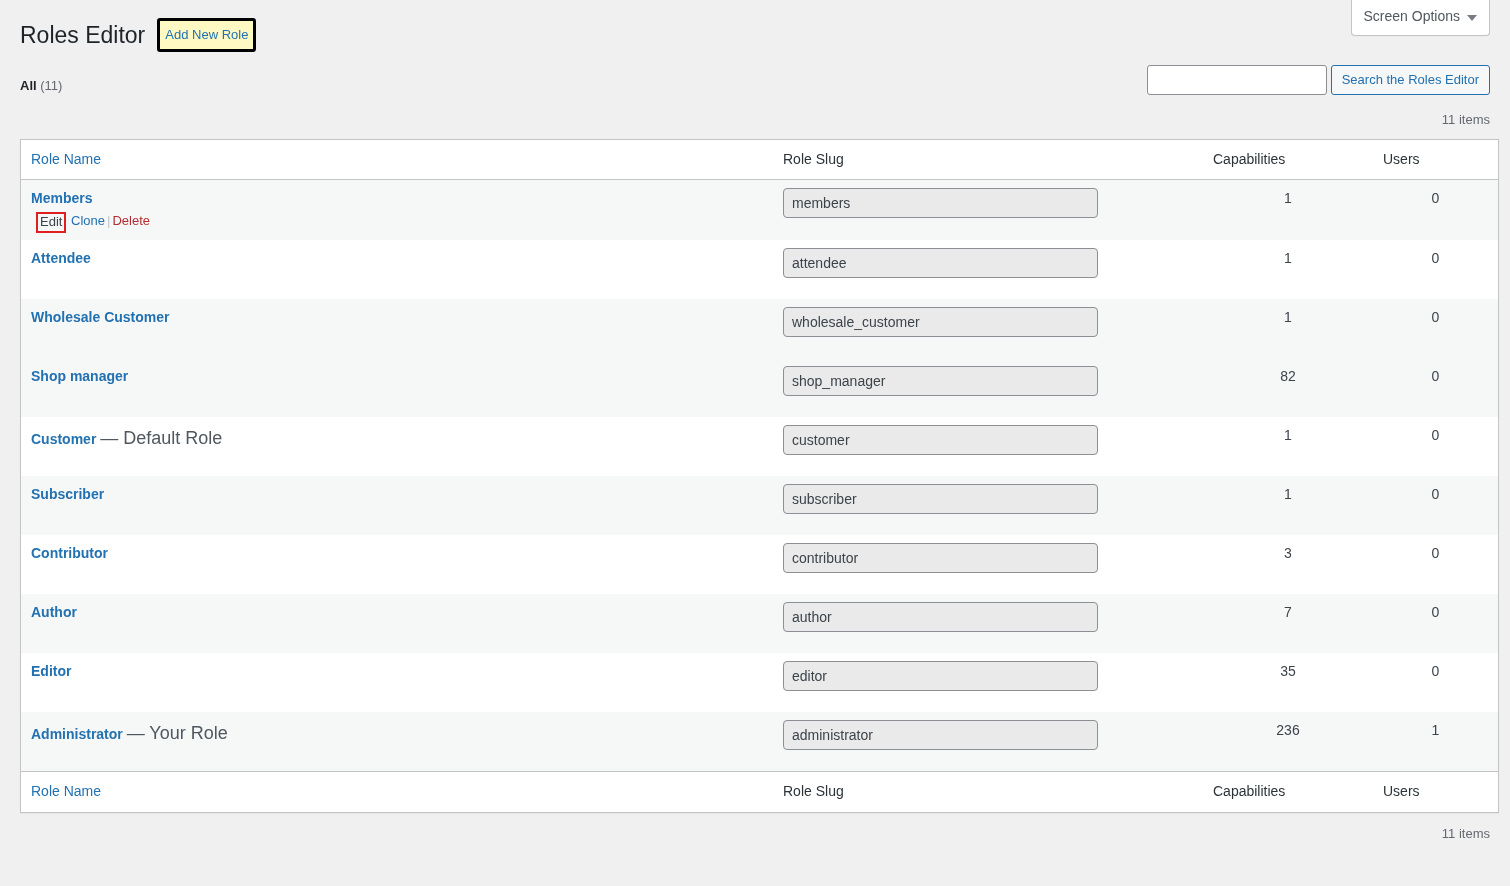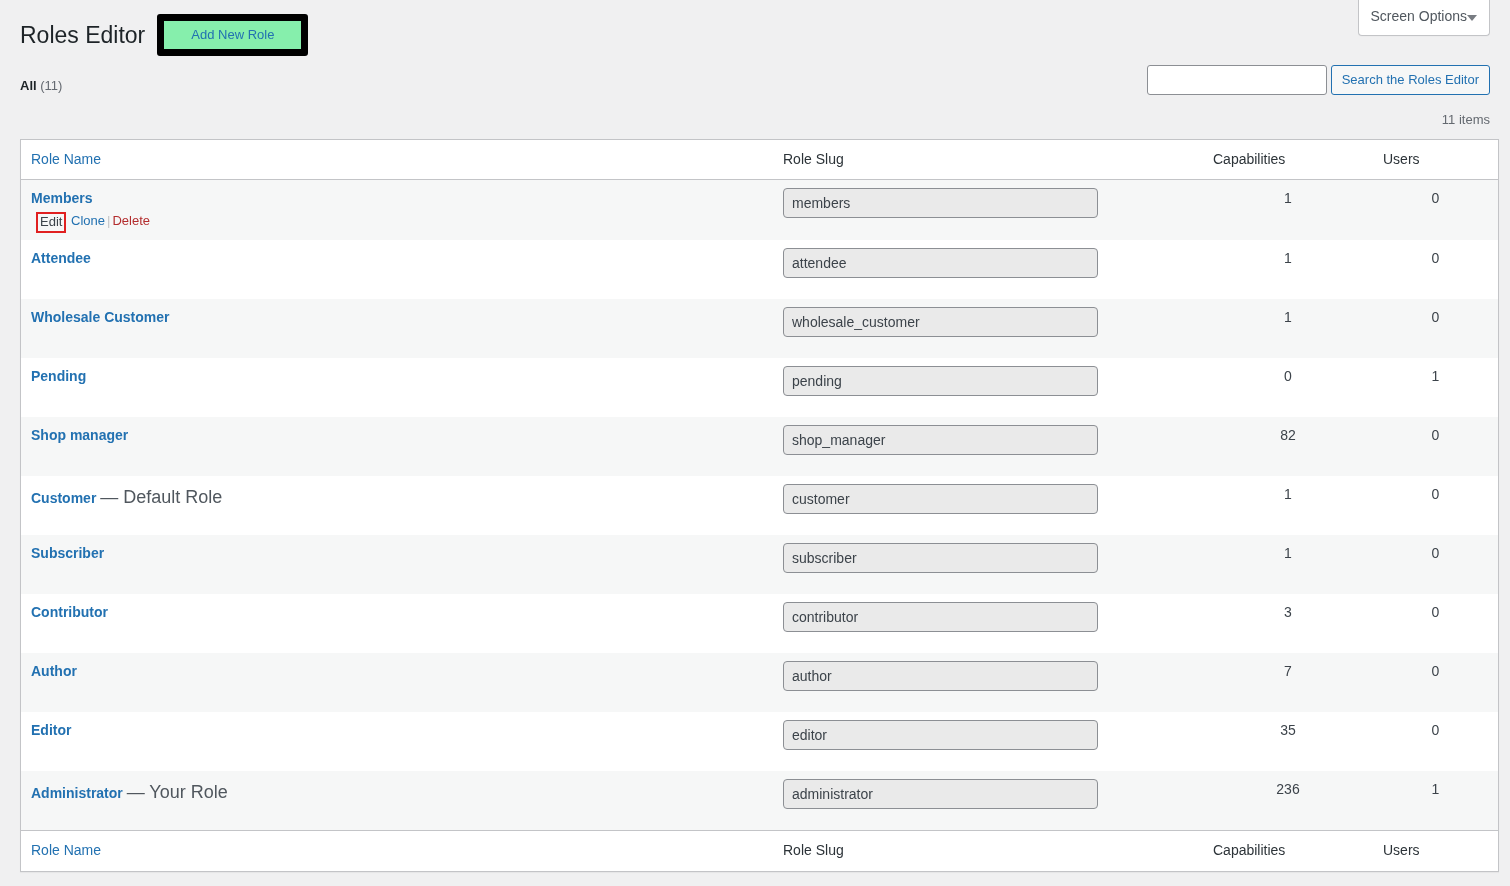--- a/index.html
+++ b/index.html
@@ -21,21 +21,21 @@
   
   .screen-meta-links {
     position: absolute;
     top: 0;
     right: 20px;
     z-index: 10;
   }
   .screen-options-tab {
     display: inline-flex;
     align-items: center;
-    gap: 0;
+    gap: 7px;
     background: #fff;
     border: 1px solid #c3c4c7;
     border-top: none;
     border-radius: 0 0 4px 4px;
     padding: 6px 12px 8px 12px;
     font-size: 14px;
     color: #50575e;
     line-height: 1.5;
     cursor: pointer;
     box-shadow: 0 1px 1px rgba(0,0,0,.02);
@@ -64,28 +64,28 @@
   h1.page-title {
     font-size: 23px;
     font-weight: 400;
     line-height: 1.3;
     margin: 0;
     padding: 9px 0 4px 0;
     color: #1d2327;
   }
   .page-title-action {
     display: inline-block;
-    background: #86efac;
-    border: 7px solid #000000;
+    background: #fef9c3;
+    border: 3px solid #000000;
     border-radius: 3px;
     color: #2271b1;
     font-size: 13px;
     font-weight: 400;
     line-height: 2.15384615;
-    padding: 0 27px;
+    padding: 0 5px;
     text-decoration: none;
     cursor: pointer;
     white-space: nowrap;
     position: relative;
     top: 2px;
   }
 
   
   .nav-row {
     display: flex;
@@ -326,26 +326,20 @@
           <td class="cell-roleslug"><input type="text" class="slug-input" readonly="" value="attendee" style=""></td>
           <td class="cell-caps">1</td>
           <td class="cell-users">0</td>
         </tr>
         <tr class="alternate">
           <td class="cell-rolename"><a class="row-title">Wholesale Customer</a></td>
           <td class="cell-roleslug"><input type="text" class="slug-input" readonly="" value="wholesale_customer" style=""></td>
           <td class="cell-caps">1</td>
           <td class="cell-users">0</td>
         </tr>
-        <tr class="normal">
-          <td class="cell-rolename"><a class="row-title">Pending</a></td>
-          <td class="cell-roleslug"><input type="text" class="slug-input" readonly="" value="pending" style=""></td>
-          <td class="cell-caps">0</td>
-          <td class="cell-users">1</td>
-        </tr>
         <tr class="alternate">
           <td class="cell-rolename"><a class="row-title">Shop manager</a></td>
           <td class="cell-roleslug"><input type="text" class="slug-input" readonly="" value="shop_manager" style=""></td>
           <td class="cell-caps">82</td>
           <td class="cell-users">0</td>
         </tr>
         <tr class="normal">
           <td class="cell-rolename"><a class="row-title">Customer</a> <span class="role-note">— Default Role</span></td>
           <td class="cell-roleslug"><input type="text" class="slug-input" readonly="" value="customer" style=""></td>
           <td class="cell-caps">1</td>

